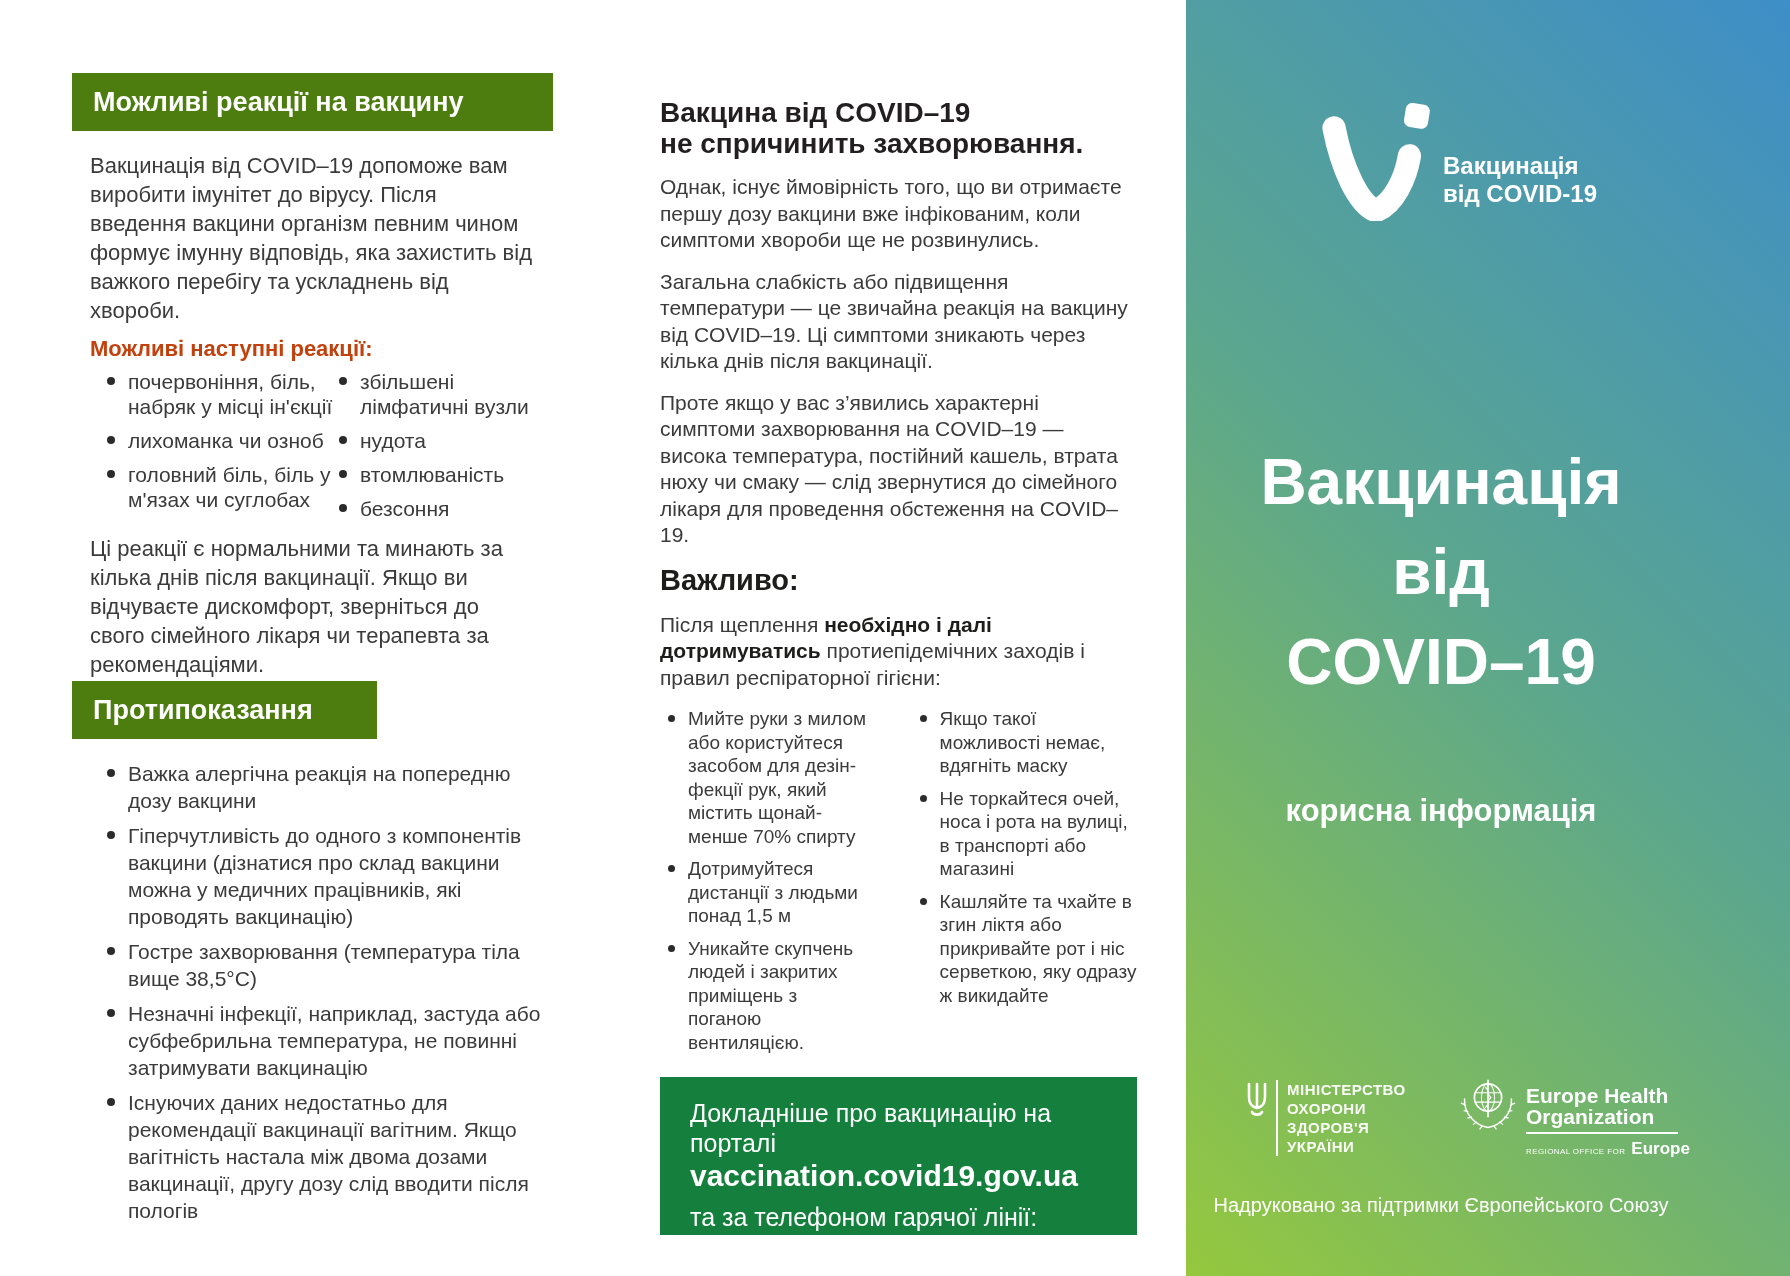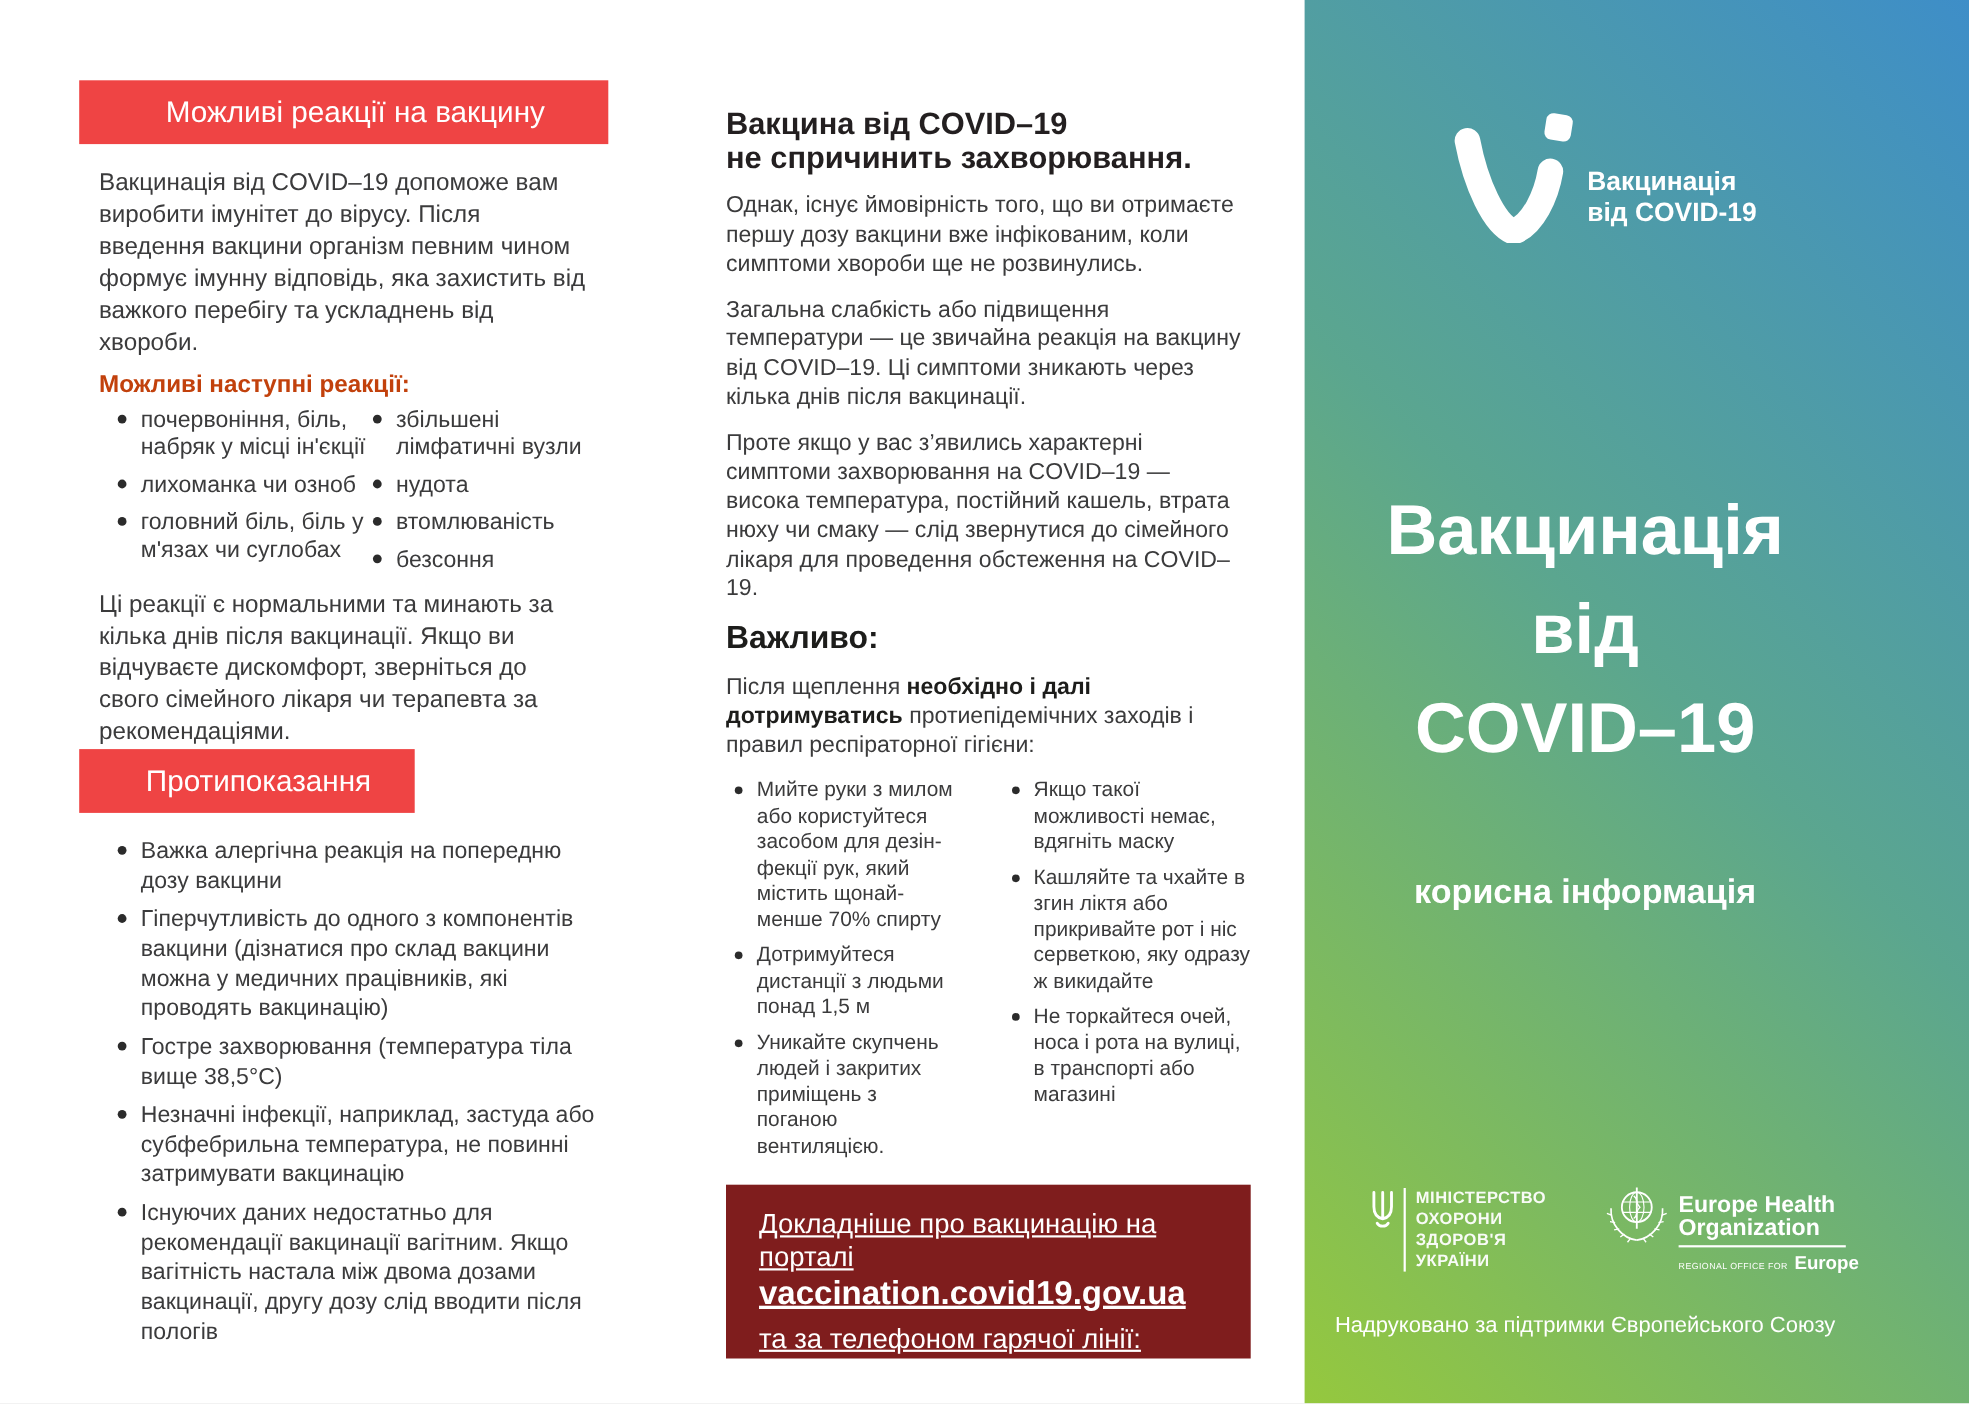--- a/index.html
+++ b/index.html
@@ -4,22 +4,22 @@
 <style>
   * { margin:0; padding:0; box-sizing:border-box; }
   html,body { background:#e8e8e8; }
   .page {
     position:relative; width:1790px; height:1276px; background:#ffffff;
     font-family:"Liberation Sans","DejaVu Sans",sans-serif; color:#3b3b3c;
     overflow:hidden; margin:0 auto;
   }
   
   .greenbox {
-    background:#ef4444; color:#fff; font-weight:normal; font-size:27px;
-    height:58px; display:flex; align-items:center; padding-left:21px;justify-content:center;
+    background:#4d7c0f; color:#fff; font-weight:bold; font-size:27px;
+    height:58px; display:flex; align-items:center; padding-left:21px;
   }
   .dotlist { list-style:none; }
   .dotlist li { position:relative; padding-left:23px; margin-bottom:9px; }
   .dotlist li::before {
     content:""; position:absolute; left:2px; top:8px; width:8px; height:8px;
     border-radius:50%; background:#2b2b2b;
   }
   
   .col-left { position:absolute; left:72px; top:0; width:483px; }
   .box1 { margin-top:73px; width:481px; }
@@ -41,23 +41,22 @@
   .col-mid .para { font-size:21px; line-height:26.5px; margin-top:15px; width:472px; }
   .imp-head { font-size:29px; line-height:34px; font-weight:bold; color:#1d1d1b; margin-top:14px; }
   .imp-intro { margin-top:13px; }
   .imp-intro b { color:#1d1d1b; }
   .hyg { display:flex; margin:16px 0 0 7px; }
   .hyg ul li { font-size:19px; line-height:23.5px; padding-left:21px; margin-bottom:9px; }
   .hyg ul li::before { width:7px; height:7px; top:8px; left:1px; }
   .hyg-c1 { width:212px; }
   .hyg-c2 { width:225px; margin-left:43px; }
   .portal {
-    margin-top:14px; width:477px; height:158px; background:#7f1d1d; color:#fff;
+    margin-top:14px; width:477px; height:158px; background:#15803d; color:#fff;
     padding:21px 18px 0 30px;
-    text-decoration:underline;
   }
   .portal .pl1 { font-size:25px; line-height:30px; }
   .portal .purl { font-size:30px; line-height:36px; font-weight:bold; }
   .portal .pl3 { font-size:25px; line-height:30px; margin-top:8px; }
   .portal .pphone { font-size:29px; line-height:34px; font-weight:bold; }
   
   .col-right {
     position:absolute; left:1186px; top:0; width:604px; height:1276px; color:#fff;
     background:linear-gradient(45deg,#95c83e 0%,#5ba68f 52%,#3e8ec8 100%);
   }
@@ -128,22 +127,22 @@
     <h2 class="imp-head">Важливо:</h2>
     <p class="para imp-intro"><span>Після щеплення </span><b>необхідно і далі дотримуватись</b><span> протиепідемічних заходів і правил респіраторної гігієни:</span></p>
     <div class="hyg">
       <ul class="dotlist hyg-c1">
         <li>Мийте руки з милом або користуйтеся засобом для дезін- фекції рук, який містить щонай- менше 70% спирту</li>
         <li>Дотримуйтеся дистанції з людьми понад 1,5 м</li>
         <li>Уникайте скупчень людей і закритих приміщень з поганою вентиляцією.</li>
       </ul>
       <ul class="dotlist hyg-c2">
         <li>Якщо такої можливості немає, вдягніть маску</li>
+        <li>Не торкайтеся очей, носа і рота на вулиці, в транспорті або магазині</li>
         <li>Кашляйте та чхайте в згин ліктя або прикривайте рот і ніс серветкою, яку одразу ж викидайте</li>
-        <li>Не торкайтеся очей, носа і рота на вулиці, в транспорті або магазині</li>
       </ul>
     </div>
     <div class="portal">
       <div class="pl1">Докладніше про вакцинацію на порталі</div>
       <div class="purl">vaccination.covid19.gov.ua</div>
       <div class="pl3">та за телефоном гарячої лінії:</div>
       <div class="pphone">0 800 60 20 19</div>
     </div>
   </section>
 

